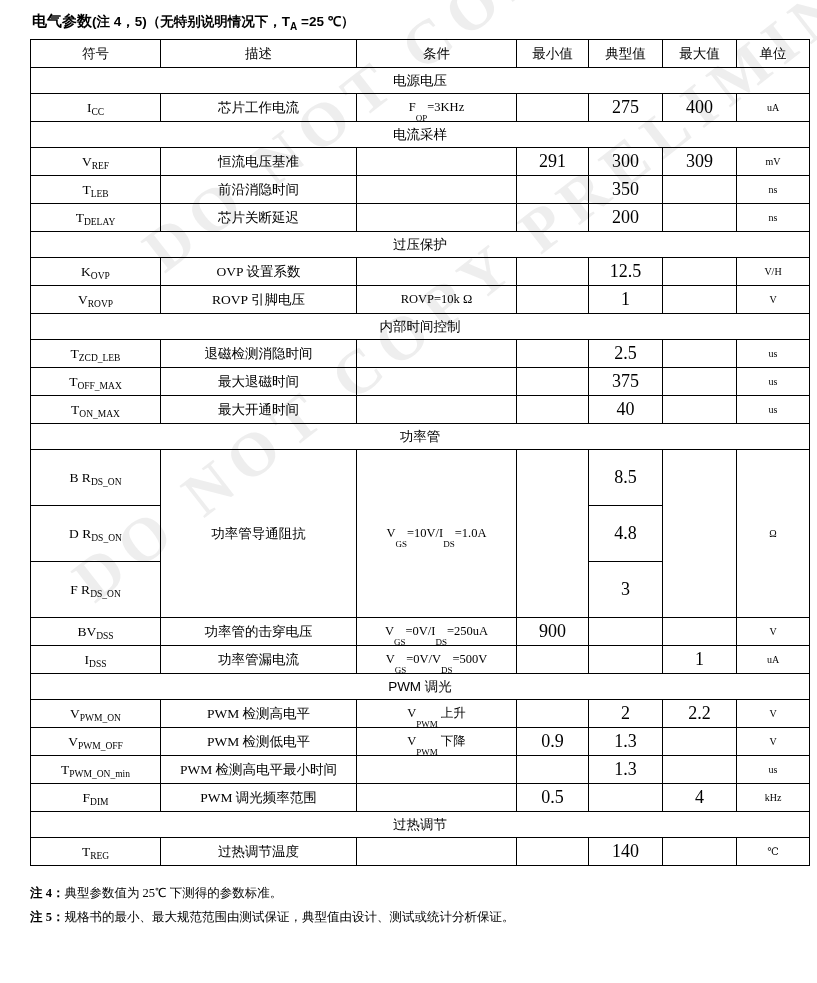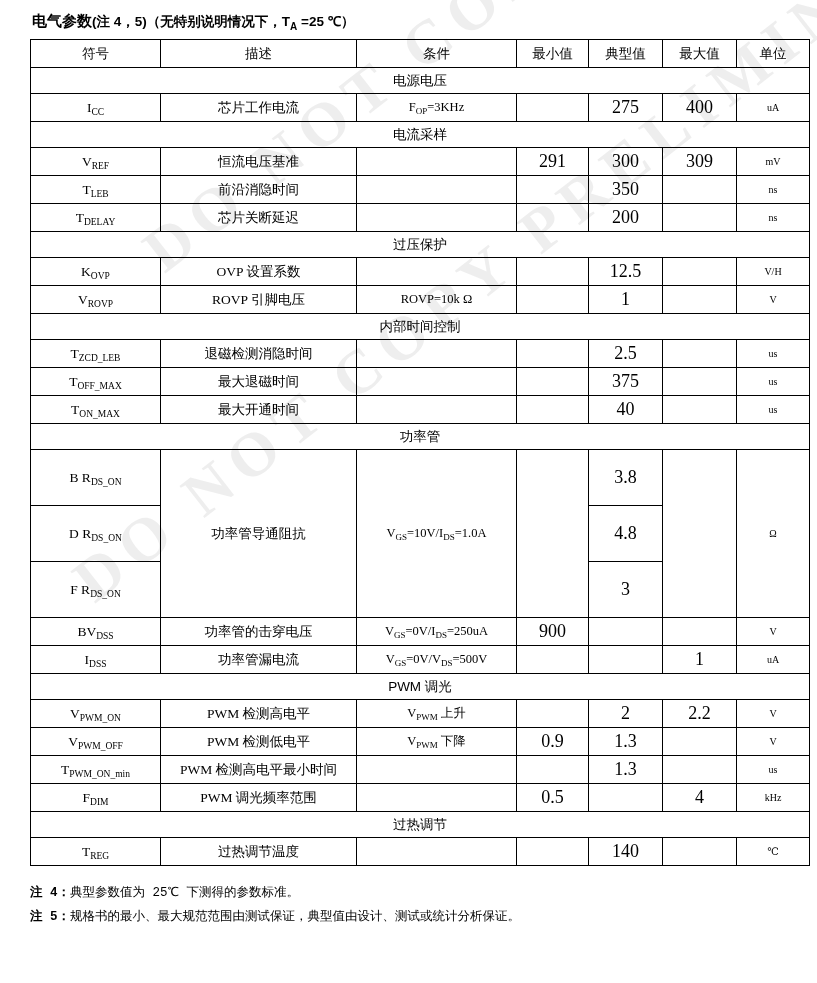--- a/index.html
+++ b/index.html
@@ -78,34 +78,34 @@
     font-size: 13.5px;
   }
   .cond {
     font-size: 12.5px;
     white-space: nowrap;
   }
   .cond sub {
     font-size: 9px;
     vertical-align: baseline;
     position: relative;
-    top: 3px;
+    top: 10px;
   }
   .val {
     font-size: 18px;
   }
   .unit {
     font-size: 10px;
   }
   .tall {
     height: 55px !important;
   }
   .notes {
     margin-top: 16px;
-    font-family: Liberation Mono, monospace;
+    font-family: Liberation Serif, serif;
     font-size: 12.5px;
     line-height: 1.9;
   }
   .notes .lead {
     font-weight: bold;
   }
   .watermark {
     position: absolute;
     left: 0; top: 0;
     width: 817px;
@@ -260,21 +260,21 @@
       </tr>
 
       <tr class="sec-row">
         <td colspan="7">功率管</td>
       </tr>
       <tr>
         <td class="sym tall"><span>B  R</span><sub>DS_ON</sub></td>
         <td class="desc" rowspan="3">功率管导通阻抗</td>
         <td class="cond" rowspan="3"><span>V</span><sub>GS</sub><span>=10V/I</span><sub>DS</sub><span>=1.0A</span></td>
         <td rowspan="3"></td>
-        <td class="val tall">3.8</td>
+        <td class="val tall">8.5</td>
         <td rowspan="3"></td>
         <td class="unit" rowspan="3">Ω</td>
       </tr>
       <tr>
         <td class="sym tall"><span>D  R</span><sub>DS_ON</sub></td>
         <td class="val tall">4.8</td>
       </tr>
       <tr>
         <td class="sym tall"><span>F  R</span><sub>DS_ON</sub></td>
         <td class="val tall">3</td>

